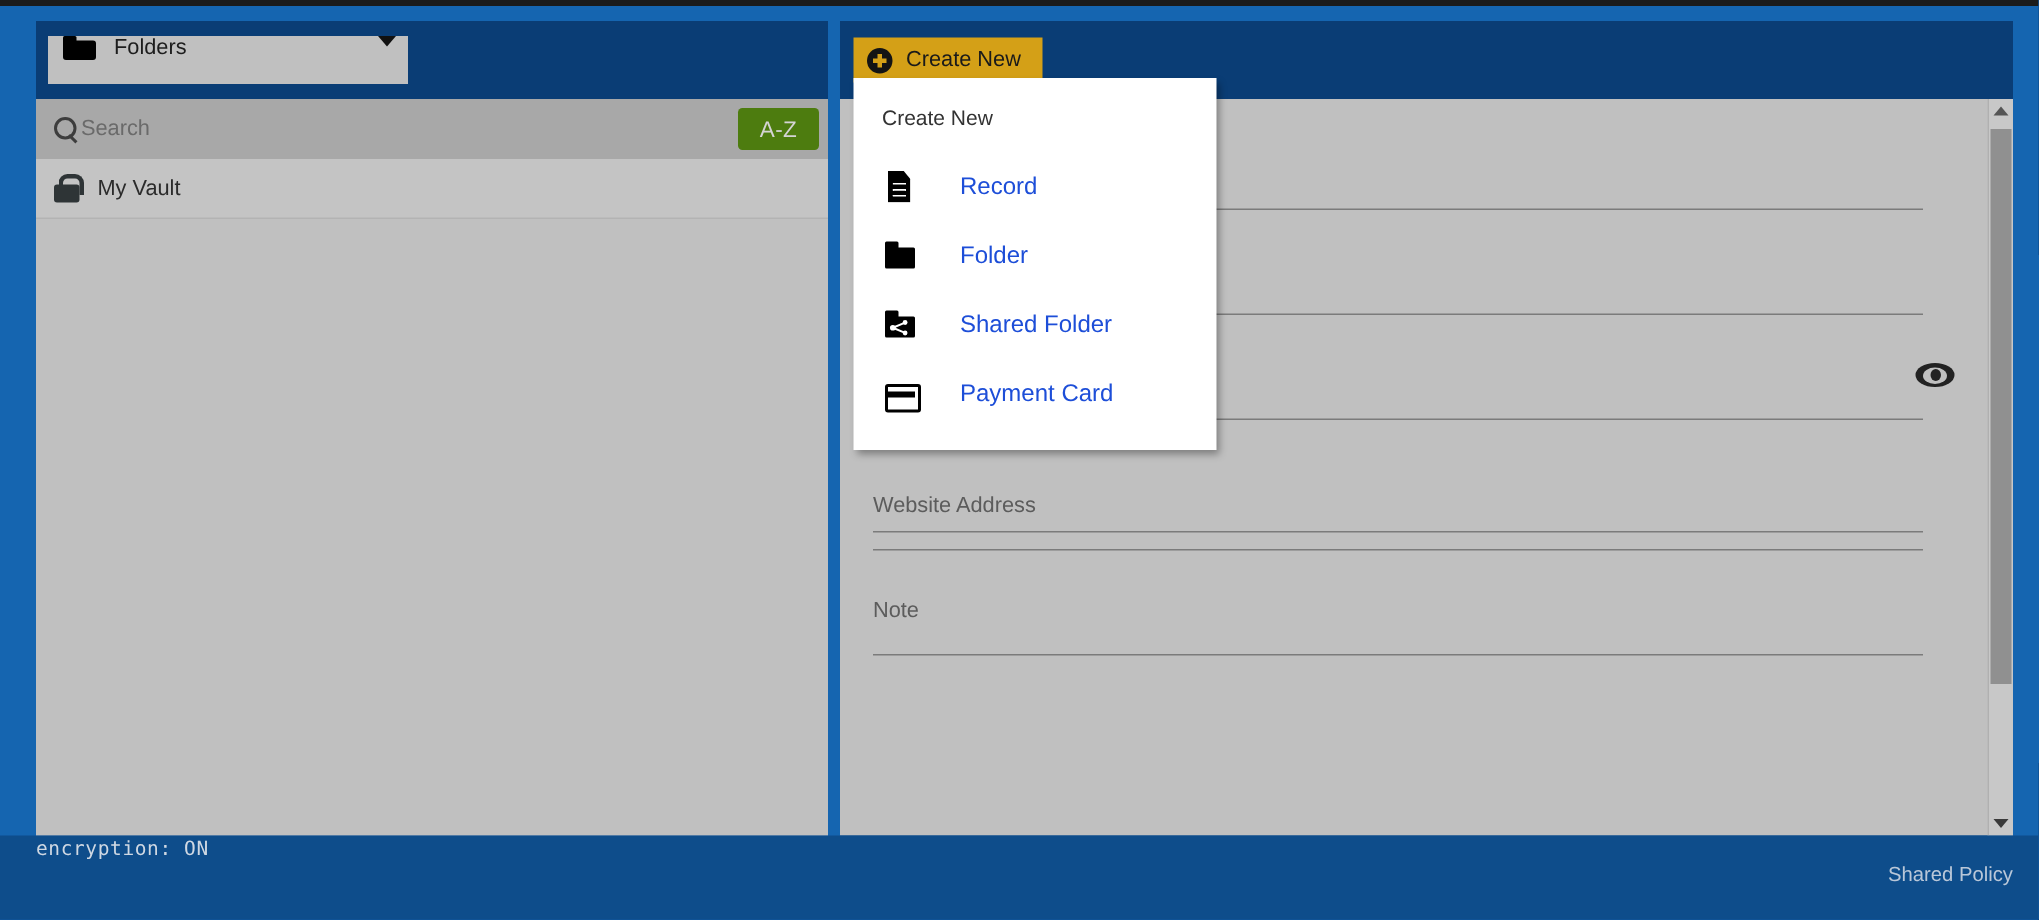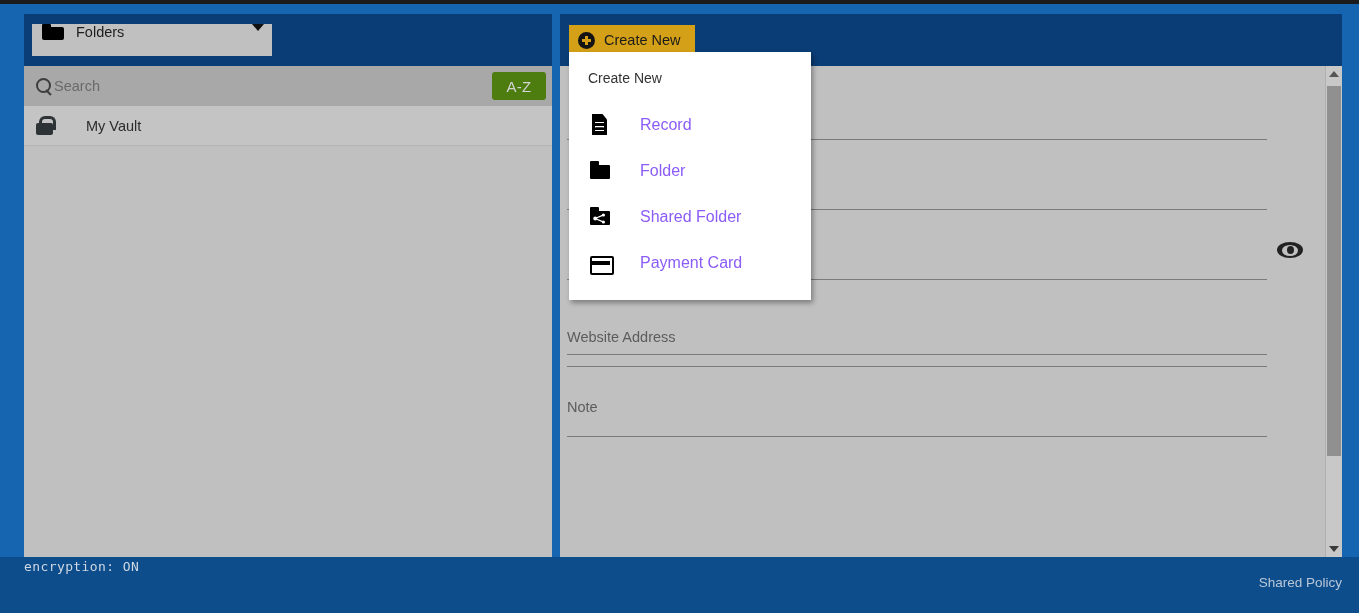--- a/index.html
+++ b/index.html
@@ -81,21 +81,21 @@
     flex: 0 0 auto; width: 54px; height: 28px;
     background: #4d7c0f; color: #d4d4d4;
     border: 0; border-radius: 3px; cursor: pointer;
     font-family: "Liberation Sans", sans-serif;
     font-size: 15px; letter-spacing: .3px;
   }
 
   .vault-row {
     height: 40px; background: #c4c4c4;
     display: flex; align-items: center; padding: 0 12px;
-    cursor: pointer; border-bottom: 1px solid #b3b3b3; gap: 21px;
+    cursor: pointer; border-bottom: 1px solid #b3b3b3;
   }
   .lock-glyph { width: 17px; height: 19px; position: relative; flex: 0 0 auto; }
   .lock-glyph::before {
     content: ""; position: absolute; left: 3px; top: 0;
     width: 11px; height: 11px;
     border: 3px solid #2e3436; border-bottom: none;
     border-radius: 6px 6px 0 0;
   }
   .lock-glyph::after {
     content: ""; position: absolute; left: 0; top: 7px;
@@ -133,21 +133,21 @@
   .plus-circle::before { left: 4px; top: 7.5px; width: 9px; height: 2.5px; }
   .plus-circle::after  { left: 7.25px; top: 4px; width: 2.5px; height: 9px; }
 
   .form-area {
     position: absolute; left: 0; top: 52px;
     width: 782px; height: 491px;
     background: #c0c0c0; overflow: hidden;
   }
   .form-inner { position: relative; width: 760px; height: 100%; }
   .field {
-    position: absolute; left: 7px; width: 700px;
+    position: absolute; left: 22px; width: 700px;
     border-bottom: 1px solid #7b7b7b;
   }
   .field-label {
     font-size: 14.5px; color: #5c5c5c; padding-bottom: 7px; display: block;
   }
   .eye-icon {
     position: absolute; left: 1277px; top: 240px;
     width: 26px; height: 20px; cursor: pointer;
   }
   .eye-outer {
@@ -199,21 +199,21 @@
     z-index: 40; padding: 18px 0 14px 0;
   }
   .dropdown-title {
     font-size: 14px; color: #333; padding: 0 0 0 19px; margin-bottom: 16px;
   }
   .menu-item {
     display: flex; align-items: center;
     height: 46px; padding-left: 19px; cursor: pointer;
   }
   .menu-icon { width: 24px; height: 24px; flex: 0 0 auto; position: relative; }
-  .menu-label { margin-left: 28px; font-size: 16px; color: #8b5cf6; }
+  .menu-label { margin-left: 28px; font-size: 16px; color: #1d4ed8; }
 
   
   .ico-record::before {
     content: ""; position: absolute; left: 4px; top: 1px;
     width: 15px; height: 21px; background: #000;
     clip-path: polygon(0 0, 70% 0, 100% 26%, 100% 100%, 0 100%);
   }
   .ico-record::after {
     content: ""; position: absolute; left: 7px; top: 9px;
     width: 9px; height: 9px; background: #fff;

